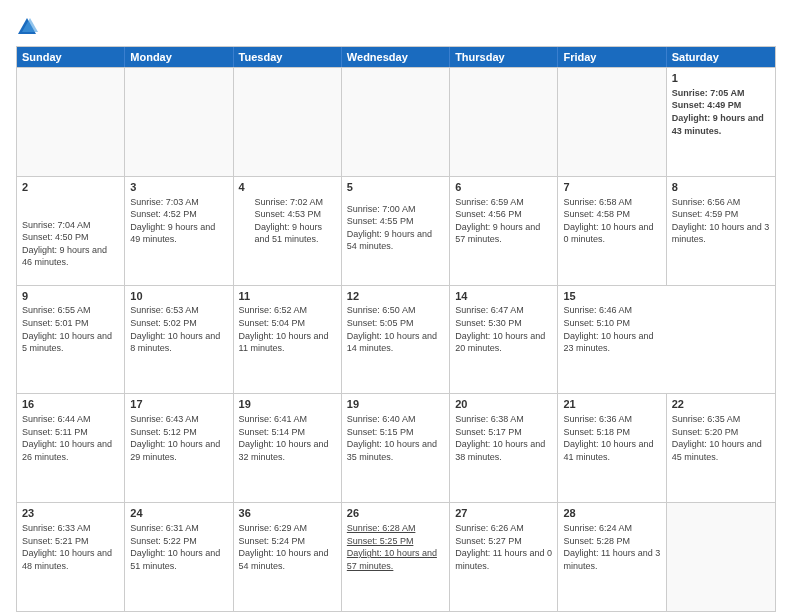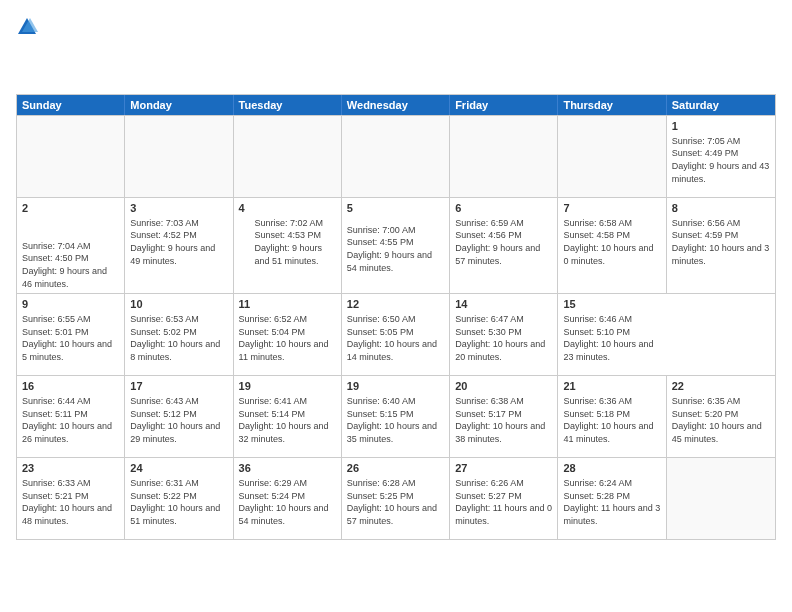--- a/index.html
+++ b/index.html
@@ -5,25 +5,24 @@
     * { margin: 0; padding: 0; box-sizing: border-box; }
     body {
       width: 792px;
       height: 612px;
       font-family: Arial, sans-serif;
       background: #fff;
       overflow: hidden;
     }
     .page {
       width: 792px;
-      height: 540px;
+      height: 612px;
       padding: 16px 16px 0 16px;
       display: flex;
       flex-direction: column;
-      gap: 48px;
     }
     .header {
       display: flex;
       justify-content: space-between;
       align-items: flex-start;
       margin-bottom: 8px;
     }
     .logo {
       display: flex;
       align-items: center;
@@ -126,35 +125,35 @@
       <div class="subtitle"></div>
     </div>
   </div>
 
   <div class="calendar">
     <div class="cal-header">
     <div class="cal-header-cell">Sunday</div>
         <div class="cal-header-cell">Monday</div>
         <div class="cal-header-cell">Tuesday</div>
         <div class="cal-header-cell">Wednesday</div>
+        <div class="cal-header-cell">Thursday</div>
         <div class="cal-header-cell">Friday</div>
-        <div class="cal-header-cell">Thursday</div>
         <div class="cal-header-cell">Saturday</div>
       </div>
     <div class="cal-body">
     <div class="cal-row">
           <div class="cal-cell empty"></div>
           <div class="cal-cell empty"></div>
           <div class="cal-cell empty"></div>
           <div class="cal-cell empty"></div>
           <div class="cal-cell empty"></div>
           <div class="cal-cell empty"></div>
           <div class="cal-cell">
             <span class="day-number">1</span>
-            <div class="cell-info" style="white-space: pre-line;">Sunrise: 7:05 AM
+            <div class="cell-info" style="white-space: pre-line; font-weight: bold;">Sunrise: 7:05 AM
 Sunset: 4:49 PM
 Daylight: 9 hours and 43 minutes.</div>
           </div>
         </div>
         <div class="cal-row">
           <div class="cal-cell">
             <span class="day-number">2</span>
             <div class="cell-info" style="white-space: pre-line; margin-top: 24px;">Sunrise: 7:04 AM
 Sunset: 4:50 PM
 Daylight: 9 hours and 46 minutes.</div>
@@ -292,21 +291,21 @@
 Daylight: 10 hours and 51 minutes.</div>
           </div>
           <div class="cal-cell">
             <span class="day-number">36</span>
             <div class="cell-info" style="white-space: pre-line;">Sunrise: 6:29 AM
 Sunset: 5:24 PM
 Daylight: 10 hours and 54 minutes.</div>
           </div>
           <div class="cal-cell">
             <span class="day-number">26</span>
-            <div class="cell-info" style="white-space: pre-line;">Sunrise: 6:28 AM
+            <div class="cell-info" style="white-space: pre-line; text-decoration: underline;">Sunrise: 6:28 AM
 Sunset: 5:25 PM
 Daylight: 10 hours and 57 minutes.</div>
           </div>
           <div class="cal-cell">
             <span class="day-number">27</span>
             <div class="cell-info" style="white-space: pre-line;">Sunrise: 6:26 AM
 Sunset: 5:27 PM
 Daylight: 11 hours and 0 minutes.</div>
           </div>
           <div class="cal-cell">

